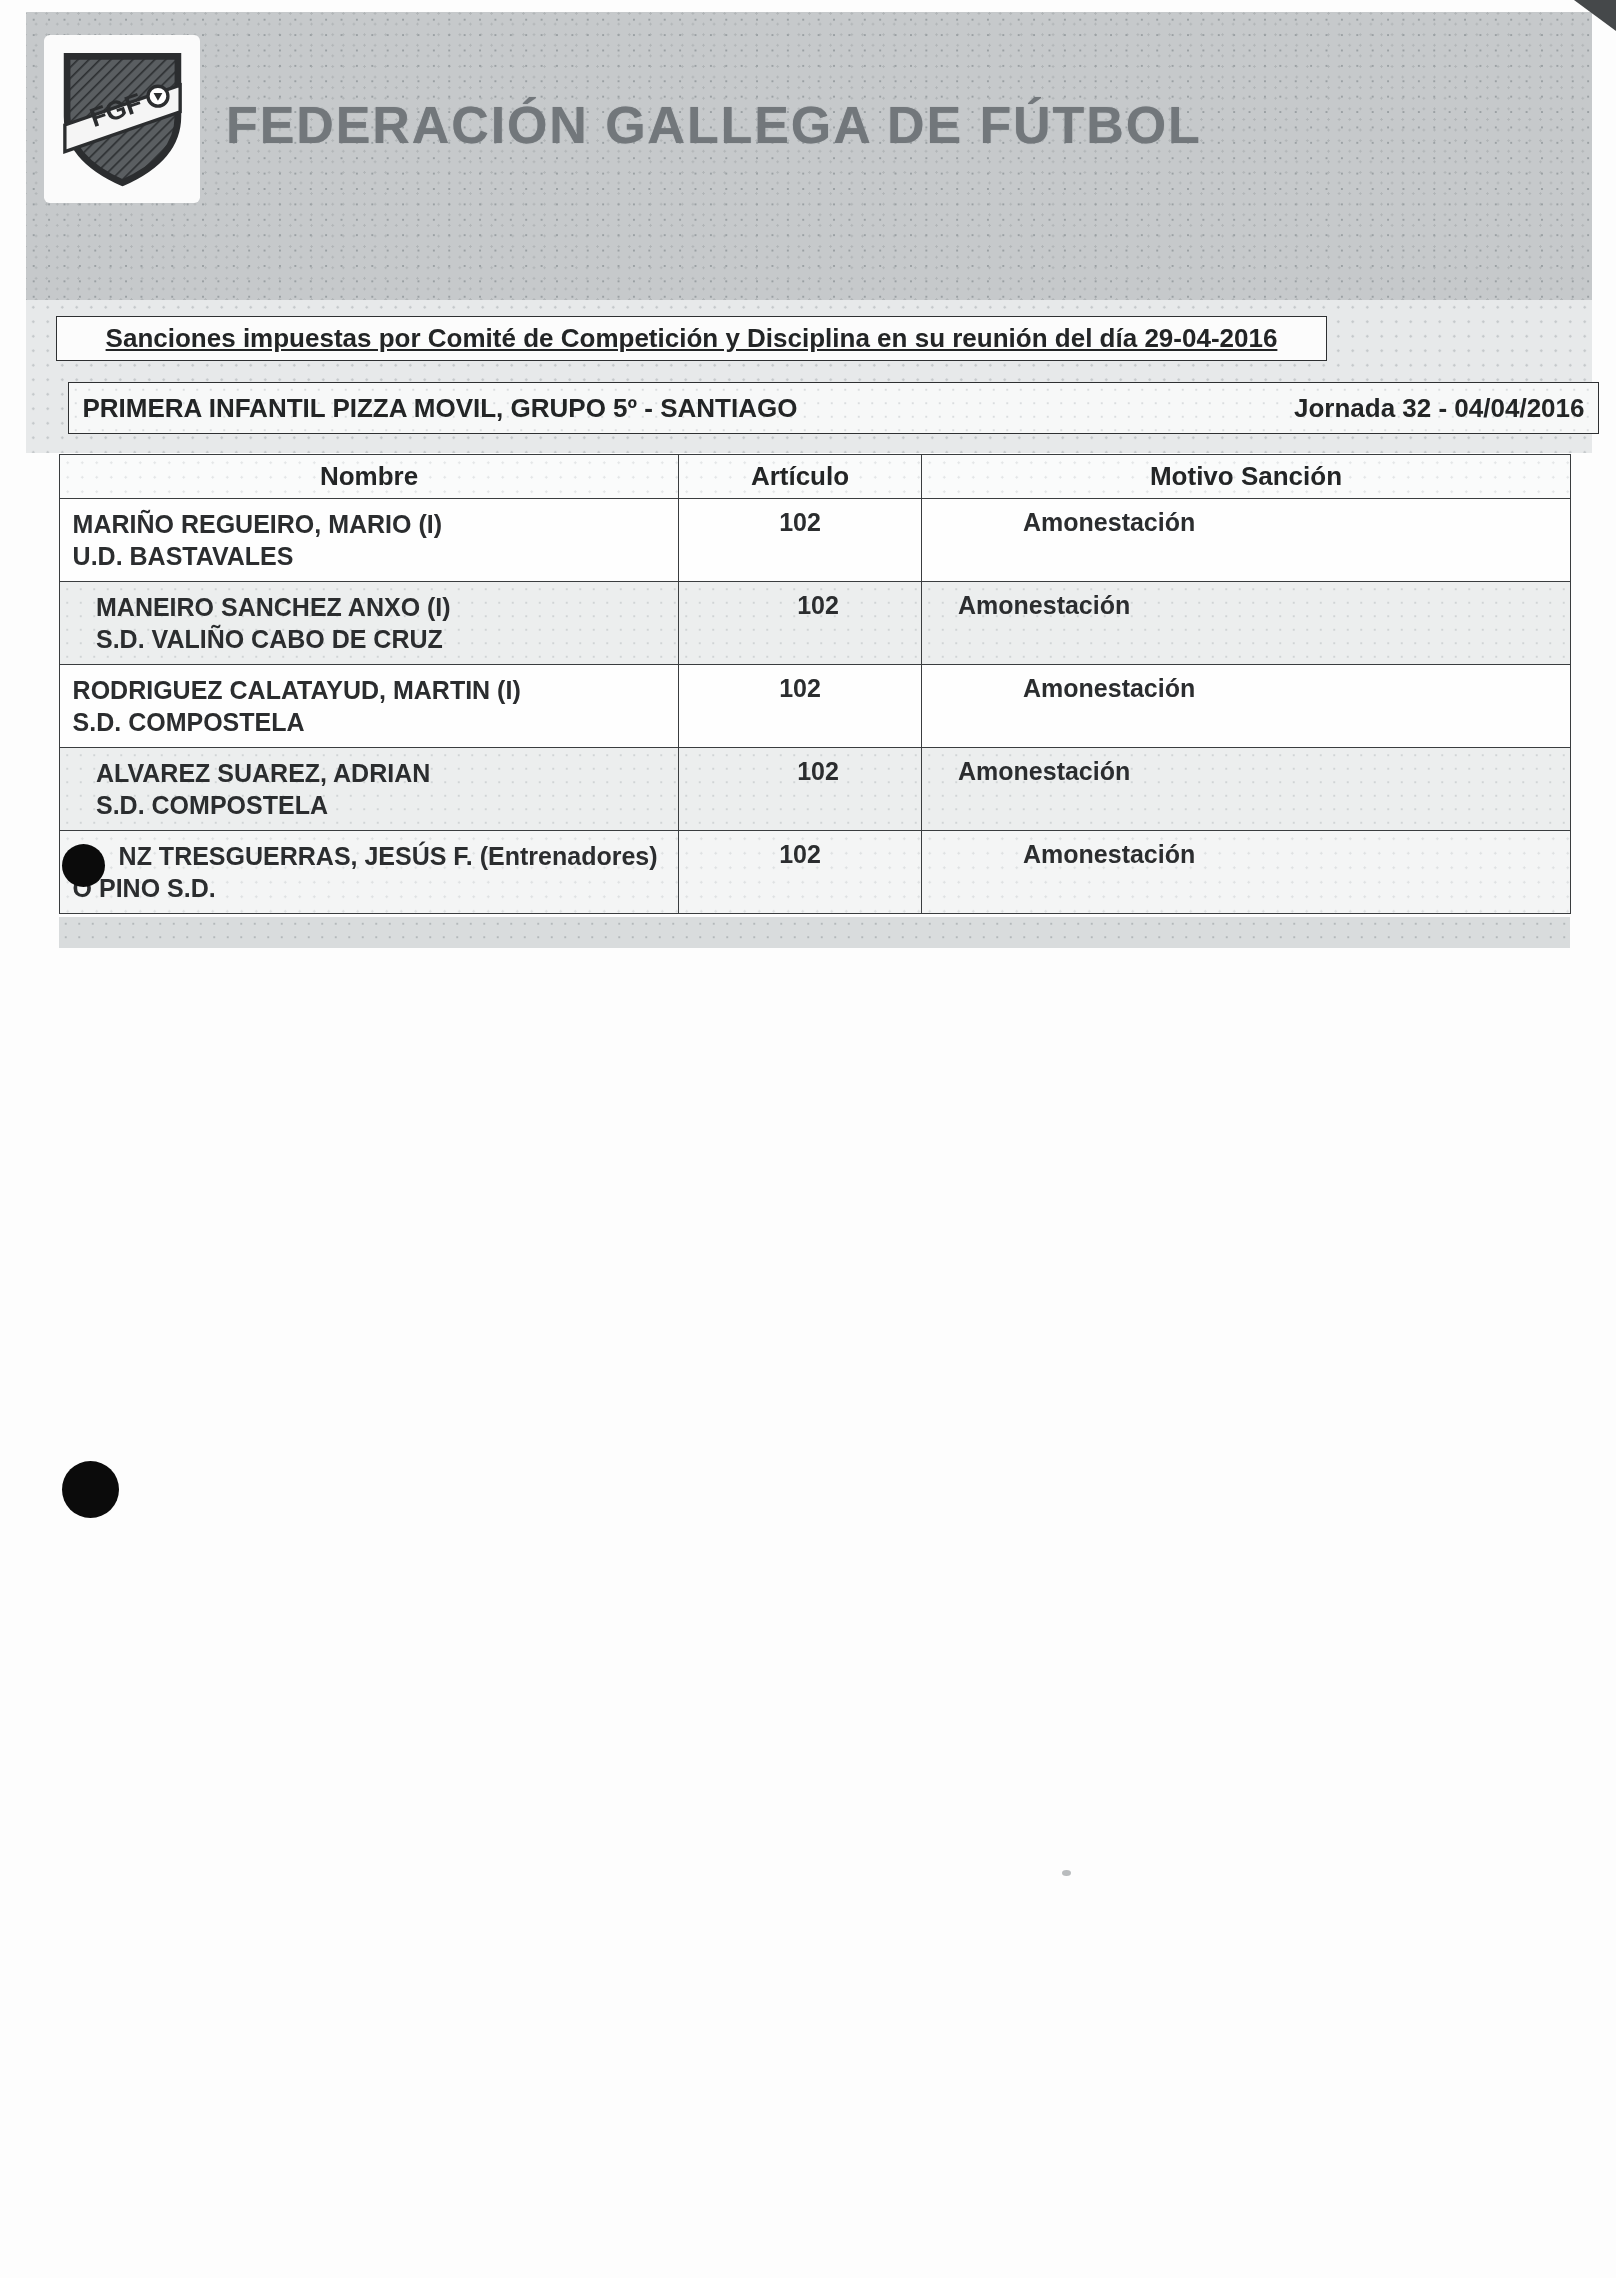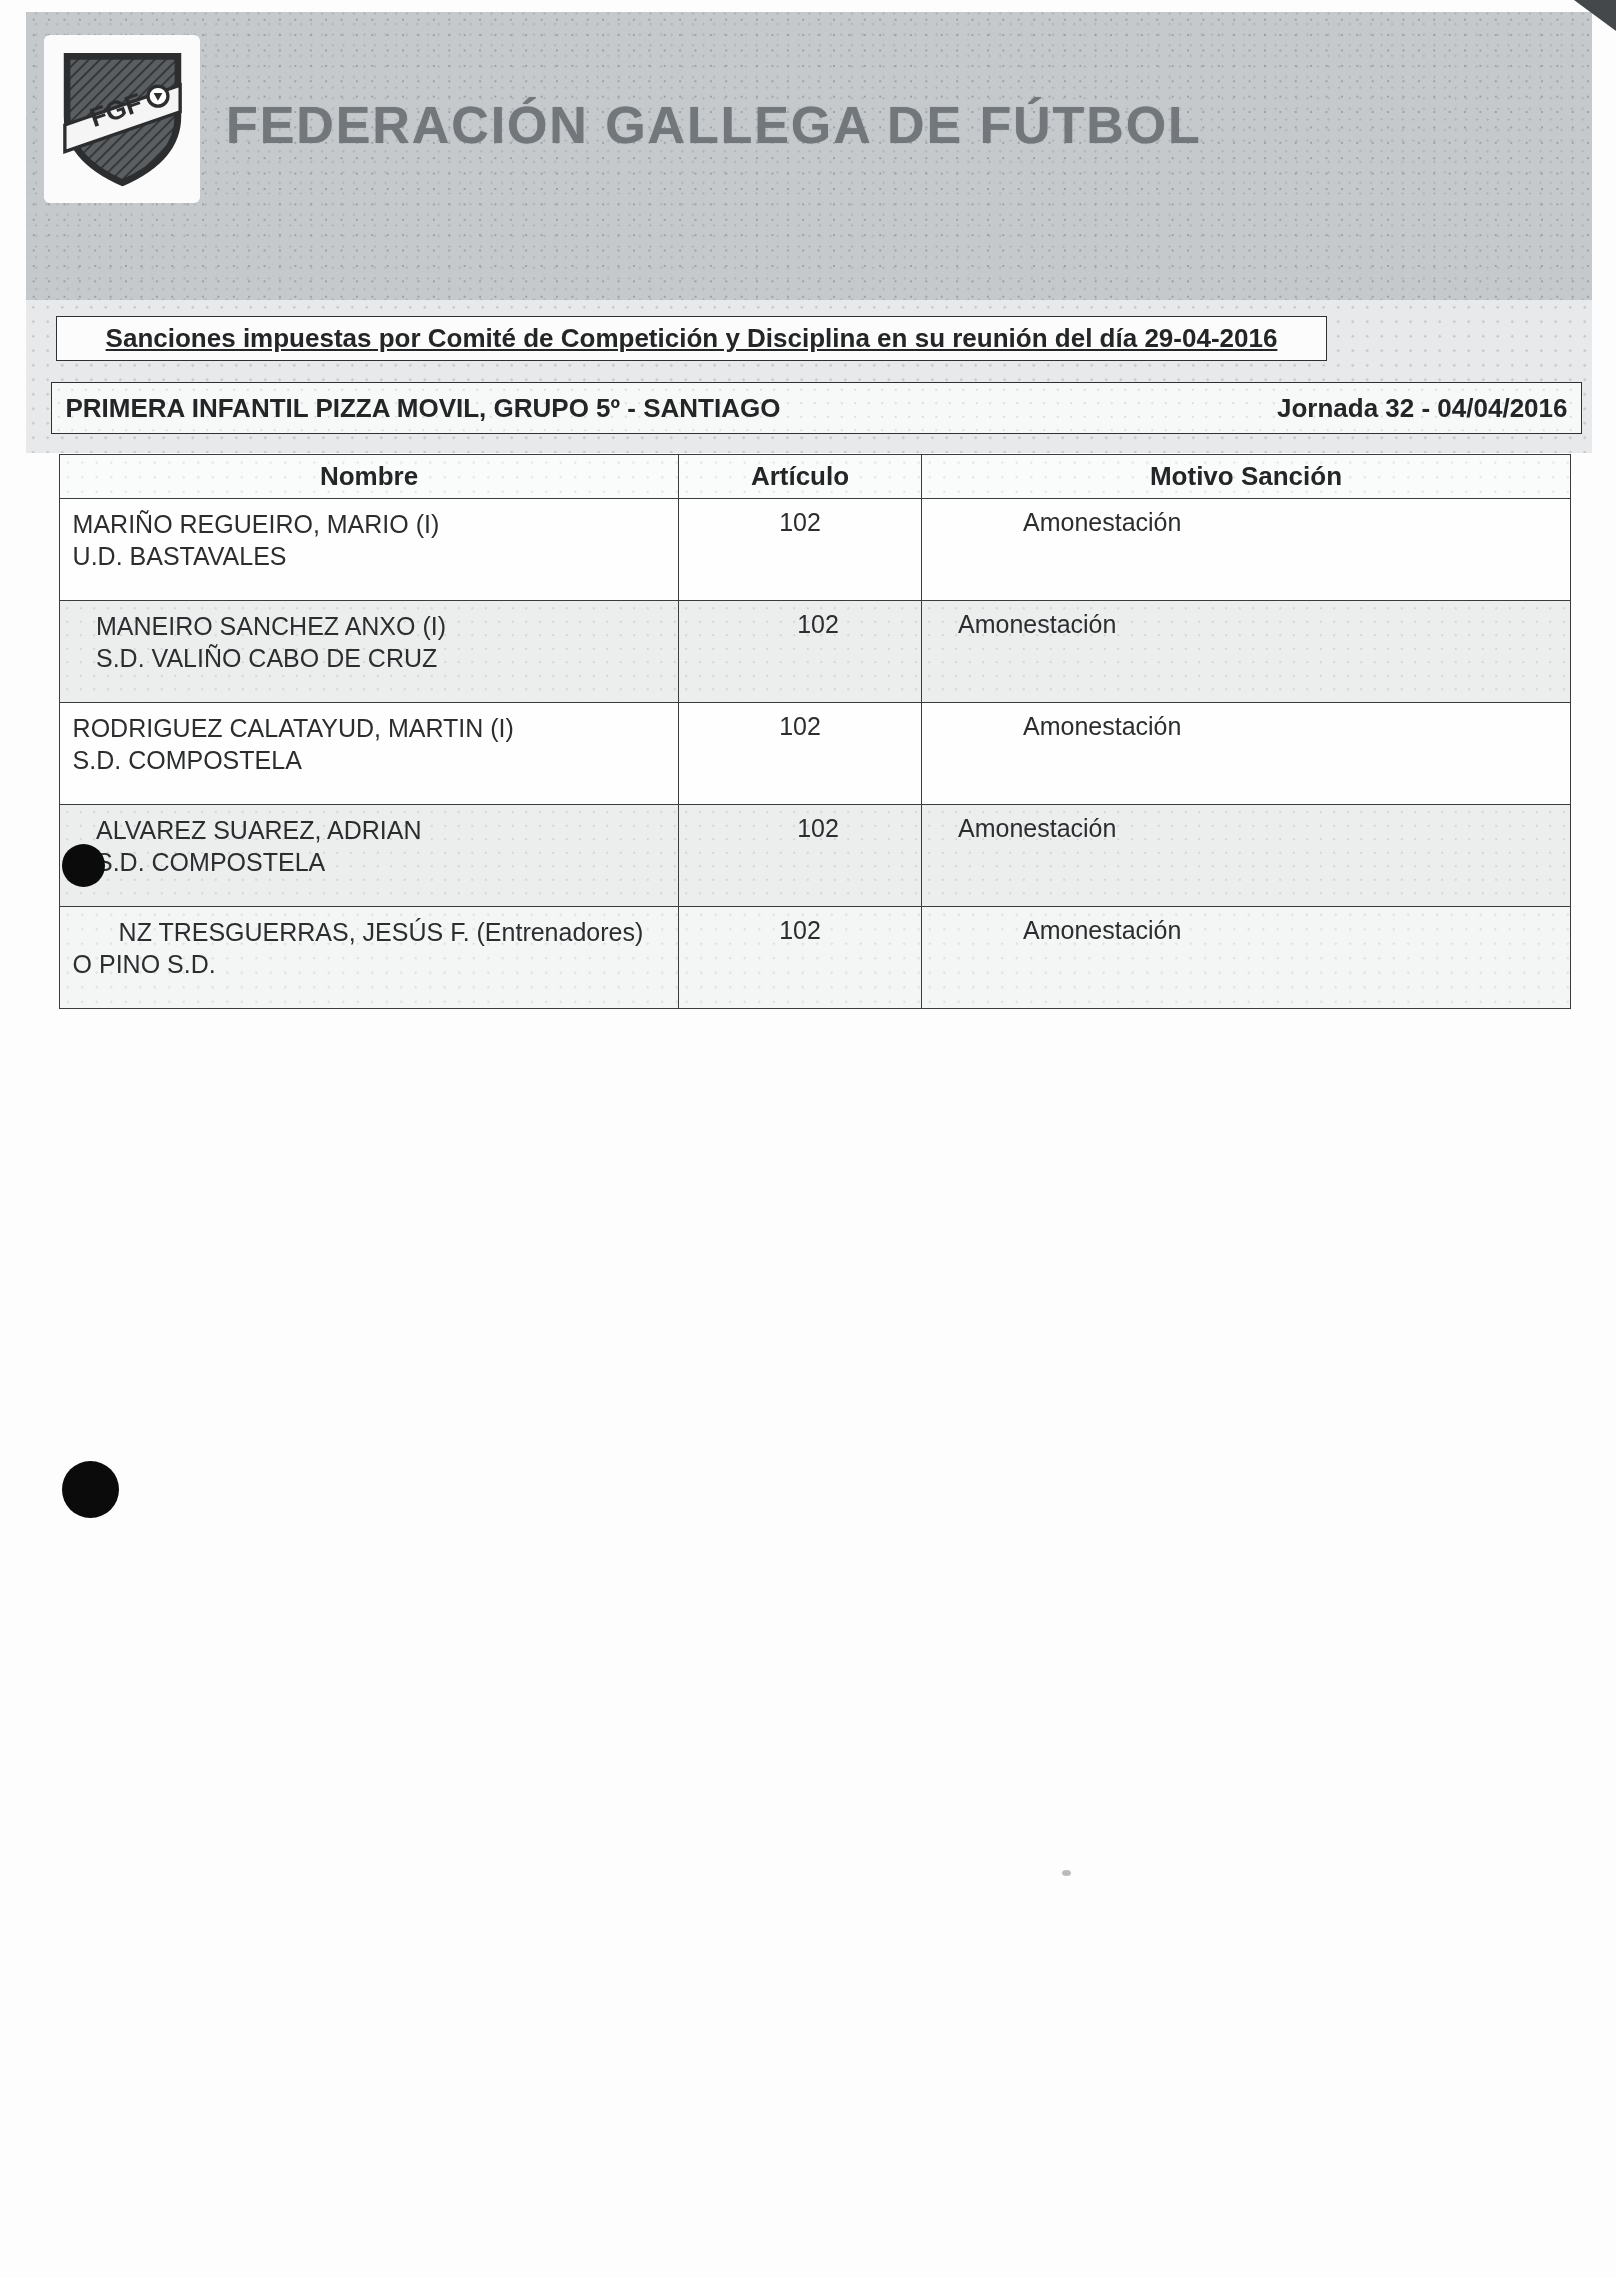--- a/index.html
+++ b/index.html
@@ -63,21 +63,21 @@
   .title-bar {
     position:absolute; left:56px; top:316px; width:1271px; height:45px;
     background:#fcfcfc; border:1.9px solid #2e3032;
     display:flex; align-items:center; justify-content:center;
   }
   .title-bar span {
     font-size:26px; font-weight:bold; text-decoration:underline;
     color:#232526; white-space:nowrap;
   }
   .competition-bar {
-    position:absolute; left:51px; top:382px; width:1531px; height:52px;
+    position:absolute; left:68px; top:382px; width:1531px; height:52px;
     background:#f7f8f8; border:1.9px solid #2e3032;
     background-image: radial-gradient(#dadddf 1px, transparent 1.2px);
     background-size:13.5px 13.5px;
     display:flex; align-items:center; justify-content:space-between;
     padding:0 13.5px;
   }
   .competition-bar span {
     font-size:26px; font-weight:bold; color:#232526; white-space:nowrap;
   }
 
@@ -90,21 +90,21 @@
   table.sanctions th, table.sanctions td {
     border:1.9px solid #3a3d3f;
   }
   table.sanctions thead tr { height:44px;margin-top:13px; }
   table.sanctions th {
     font-size:26px; font-weight:bold; text-align:center; color:#232526;
     background-color:#fafbfb;
     background-image: radial-gradient(#e2e5e6 1px, transparent 1.2px);
     background-size:14.5px 14.5px;
   }
-  table.sanctions tbody tr { height:102px; }
+  table.sanctions tbody tr { height:83px;font-weight:bold; }
   table.sanctions td {
     vertical-align:top; font-size:25px; color:#2b2d2f;
     padding-top:8.7px;
   }
   td.cell-name { padding-left:12.6px; padding-right:5.8px; }
   td.cell-name .person, td.cell-name .club { line-height:32px; white-space:nowrap; }
   td.cell-art { text-align:center; }
   td.cell-motivo { padding-left:101px; }
   tr.textured td {
     background-color:#eceeee;

